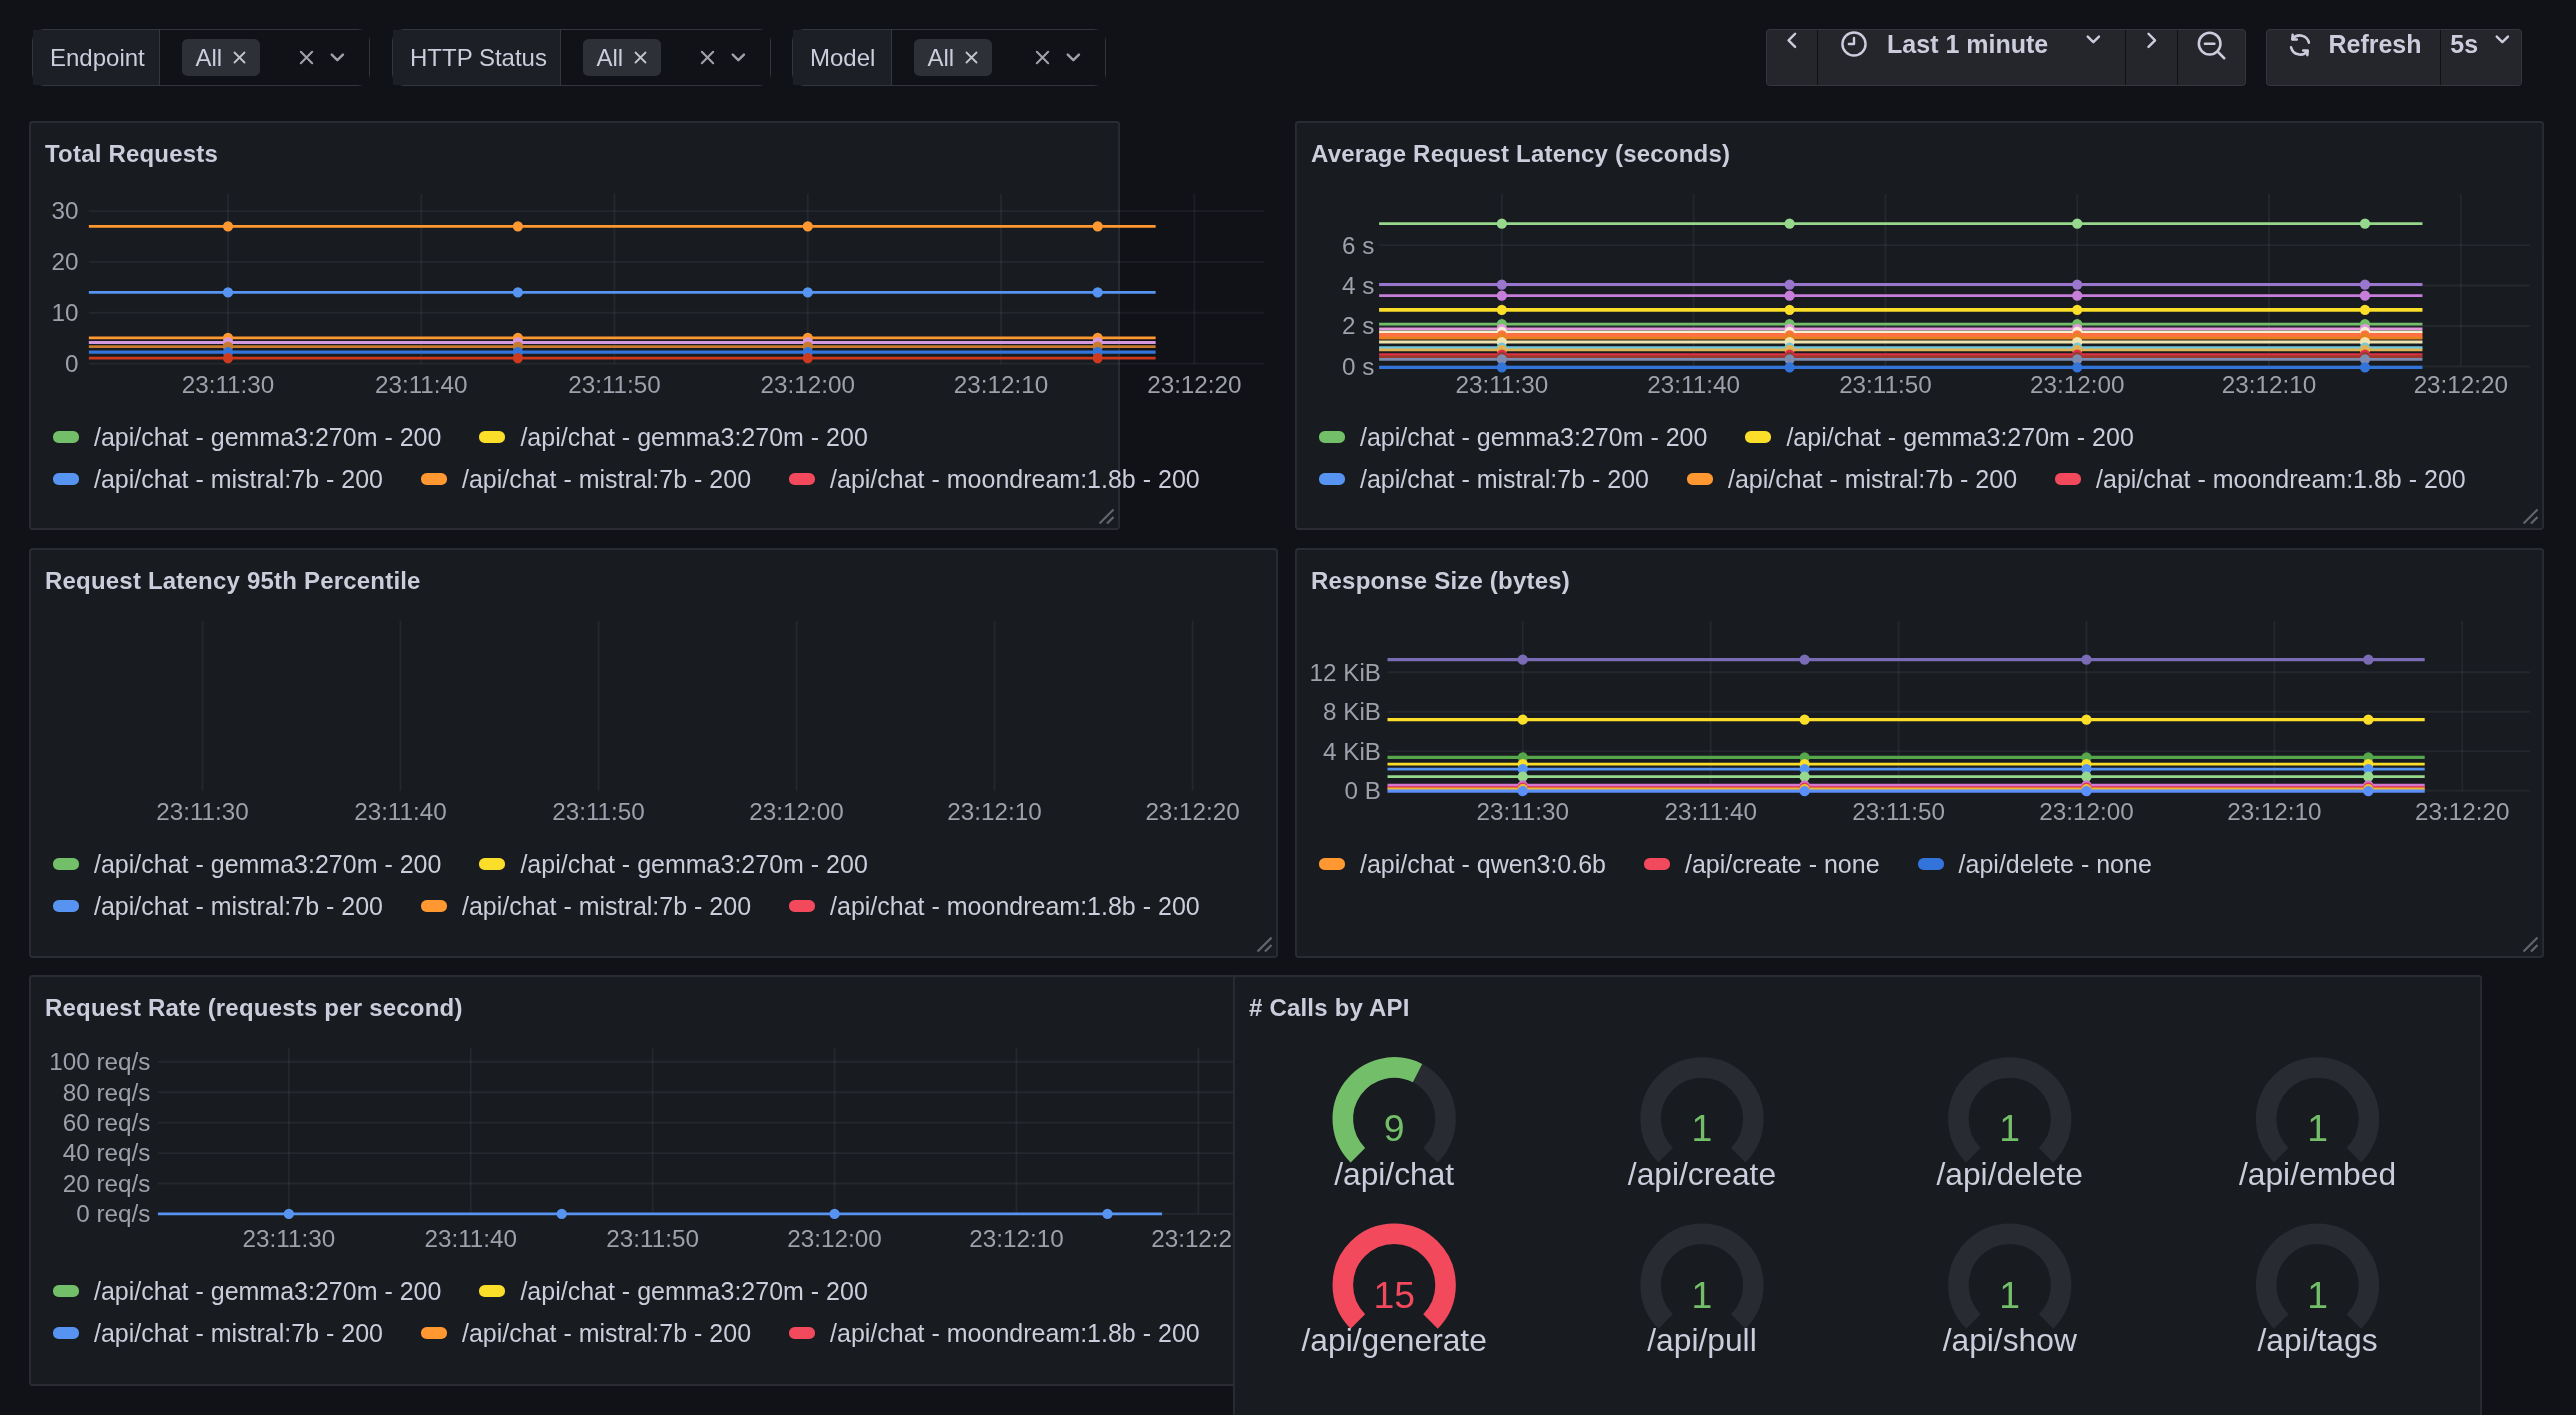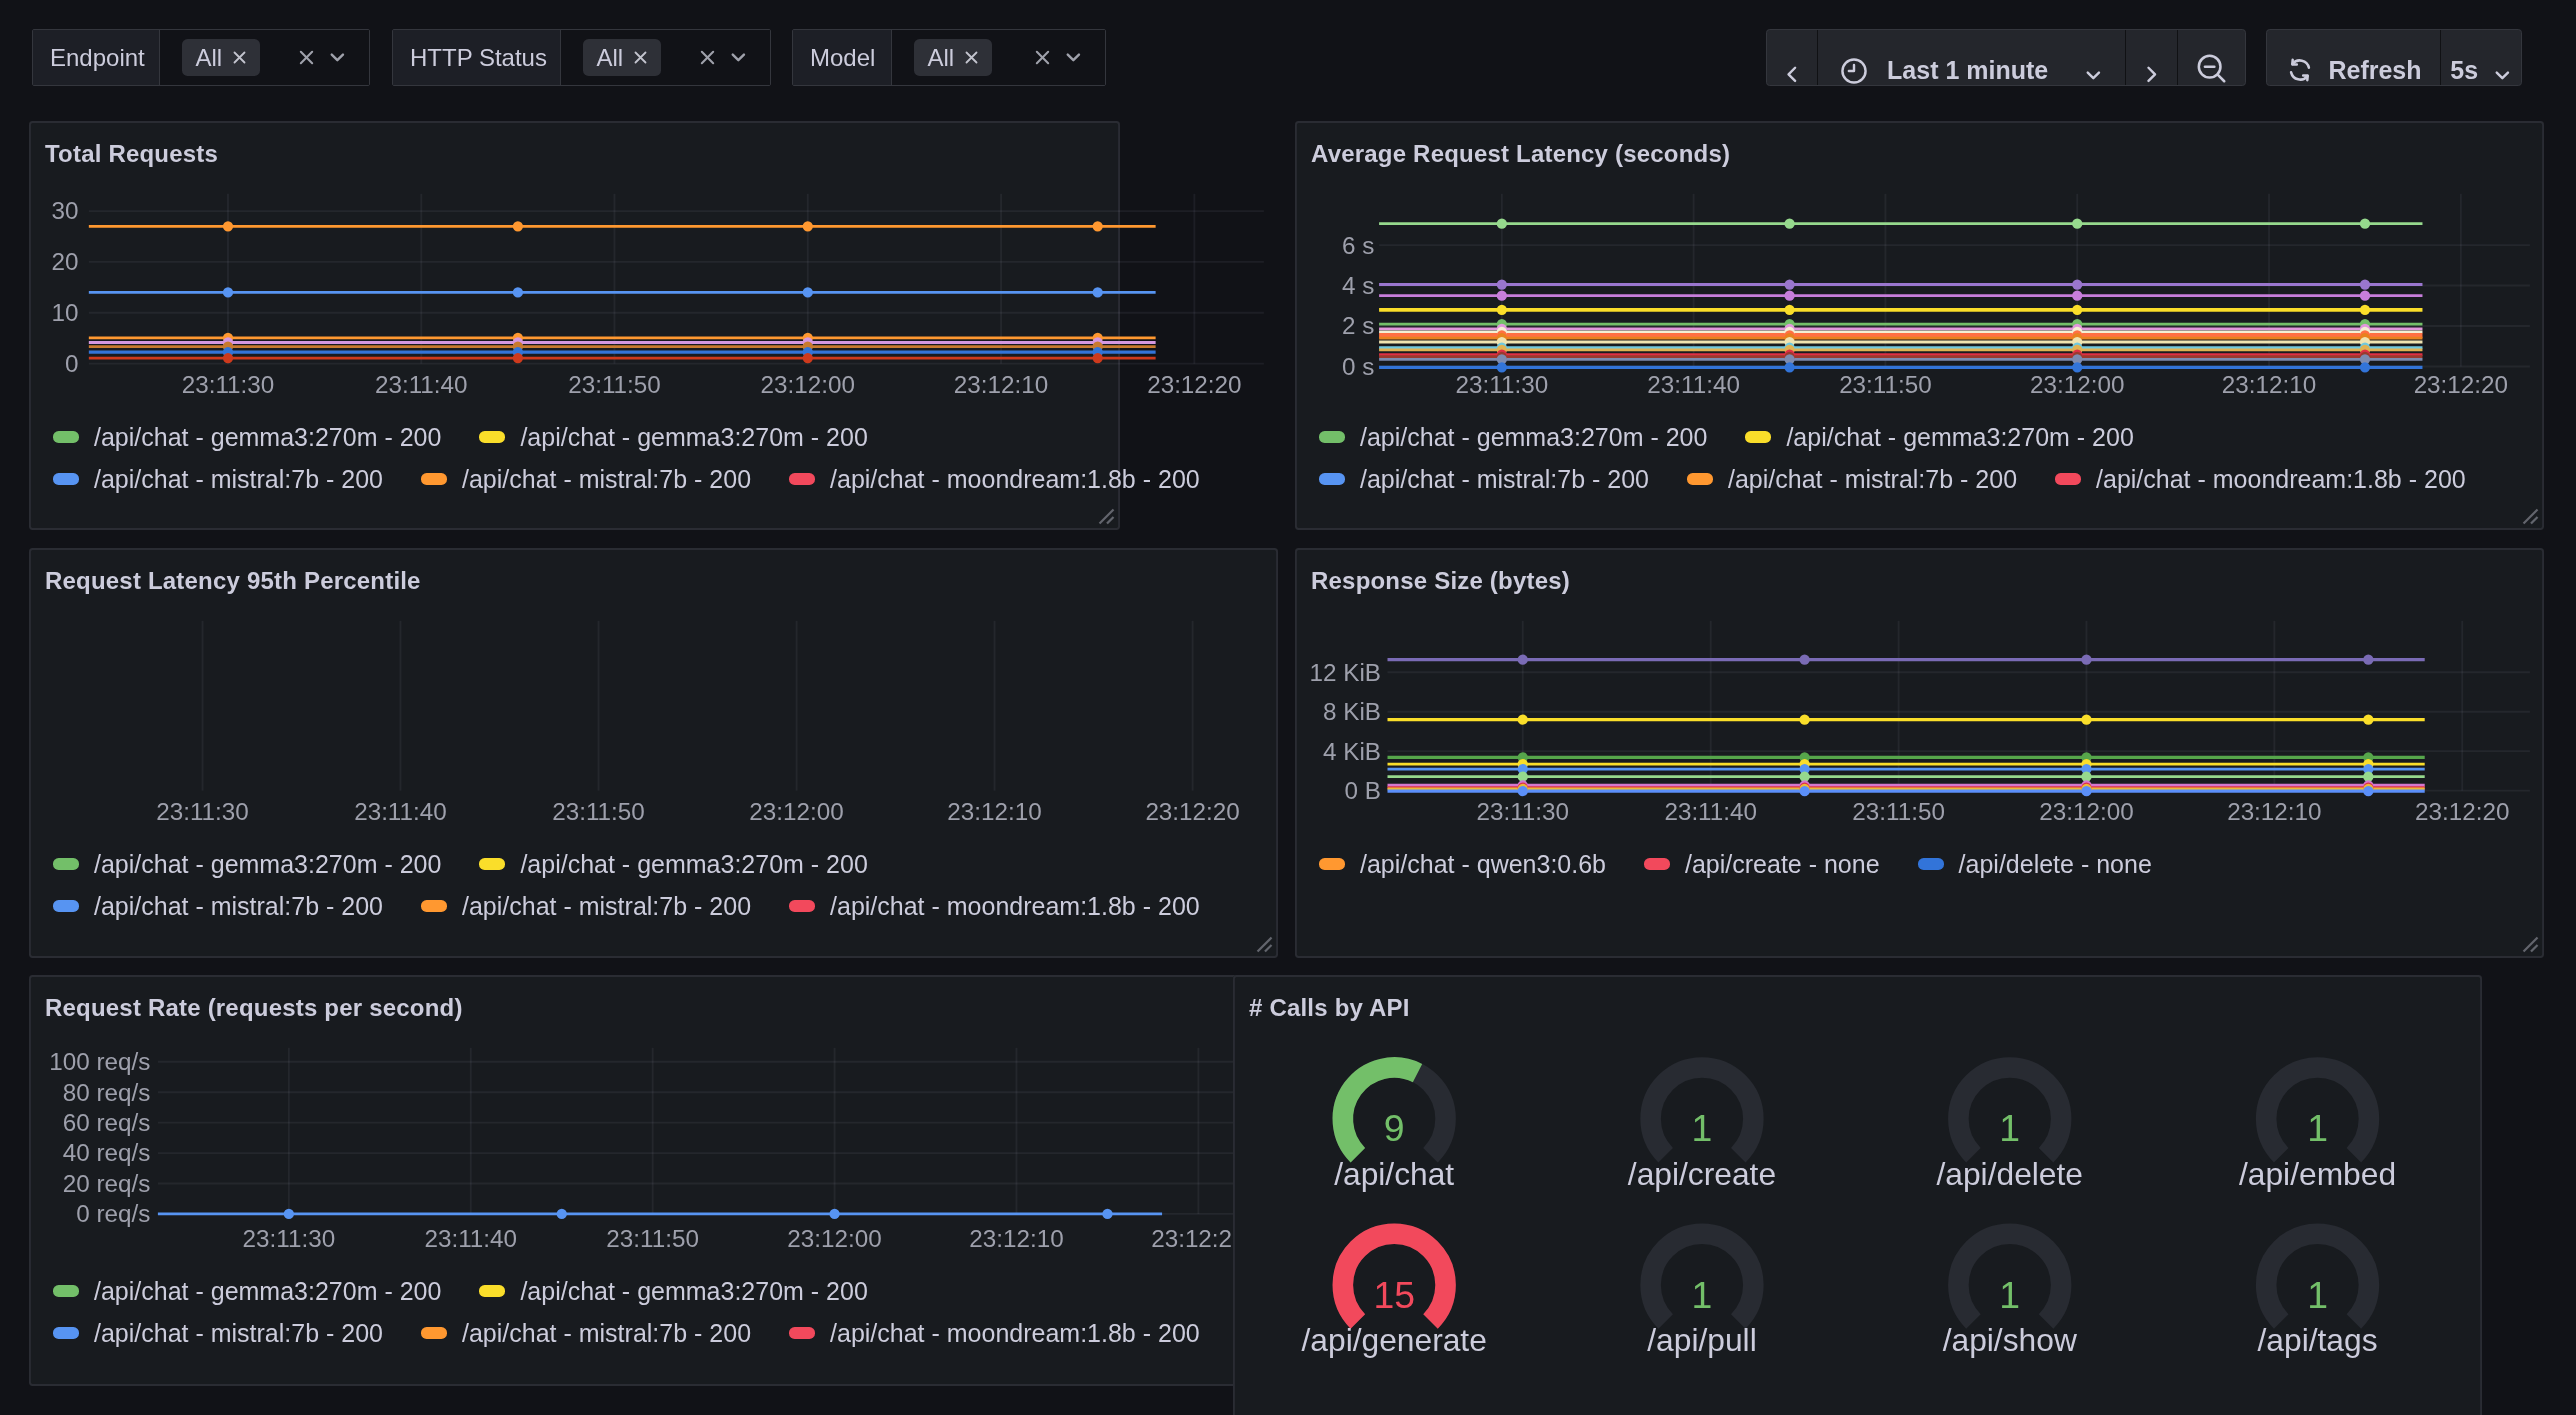--- a/index.html
+++ b/index.html
@@ -7,32 +7,32 @@
   box-shadow:inset 0 0 0 1.9px #2A2C33}
 .ptitle{position:absolute;left:16px;top:18.7px;font-size:24px;font-weight:600;color:#CCCCDC;
   letter-spacing:0.2px;white-space:nowrap}
 .ch{position:absolute;left:0;top:0}
 .gch{position:absolute;left:0;top:0}
 .legend{position:absolute;left:24px;top:295px;width:1206px}
 .lrow{display:flex;align-items:center;height:42px;gap:38px}
 .litem{display:inline-flex;align-items:center;font-size:25px;color:#CCCCDC;white-space:nowrap}
 .pill{display:inline-block;width:26px;height:11.2px;border-radius:5.6px;margin-right:15px}
 .rsz{position:absolute;right:4.7px;bottom:4.7px}
-.fbox{position:absolute;top:29px;height:57px;display:flex;border:1.9px solid #34363D;border-radius:2px;background:#111217}
+.fbox{position:absolute;top:29px;height:57px;display:flex;border:1.9px solid #34363D;border-radius:12px;background:#111217}
 .flabel{background:#1D1F26;display:flex;align-items:center;padding-left:17px;font-size:24px;font-weight:500;
   color:#CCCCDC;border-right:1.9px solid #34363D}
 .fval{flex:1;display:flex;align-items:center;padding:0 22.4px;background:#111217}
 .chip{display:inline-flex;align-items:center;background:#2E3037;border-radius:5.6px;height:37px;
   padding:16px 13px;font-size:24px;color:#CCCCDC;gap:10.3px}
 .chipx{display:inline-flex;align-items:center}
 .fico{margin-left:auto;display:inline-flex}
 .fico2{margin-left:13px;display:inline-flex}
 .btn{position:absolute;top:29px;height:57px;display:flex;align-items:stretch;background:#24262C;
   border:1.9px solid #34363D;border-radius:3.7px}
-.seg{display:flex;align-items:flex-end;justify-content:center;gap:13px;color:#CCCCDC;
+.seg{display:flex;align-items:flex-start;justify-content:center;gap:13px;color:#CCCCDC;
   font-size:25px;font-weight:600;white-space:nowrap}
 .seg+.seg{border-left:1.9px solid #101114}
 </style></head><body>
 <div class="fbox" style="left:32px;width:338px">
     <div class="flabel" style="width:127px">Endpoint</div>
     <div class="fval">
       <span class="chip">All<span class="chipx">
           <svg width="15" height="15" viewBox="0 0 18 18">
             <path d="M3 3 L15 15 M15 3 L3 15" stroke="#C3C4CE" stroke-width="2.2" stroke-linecap="round"></path>
           </svg>

